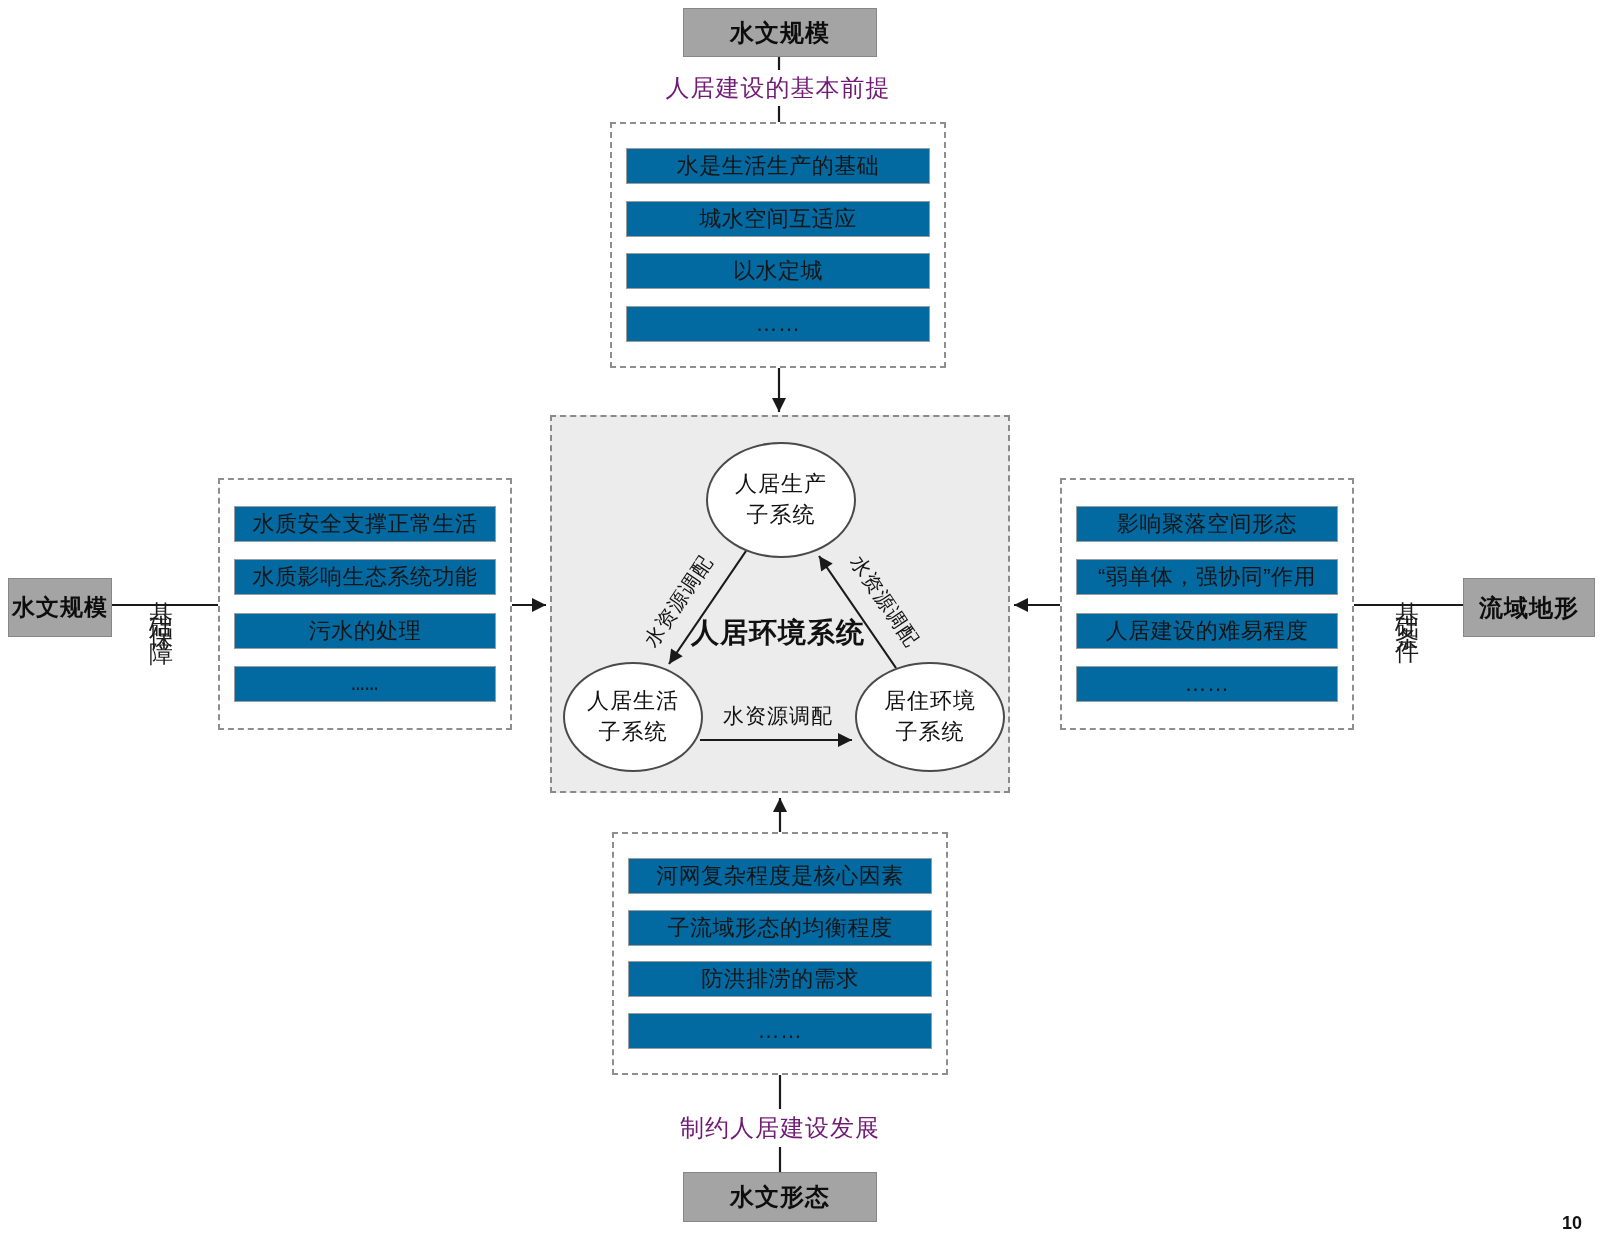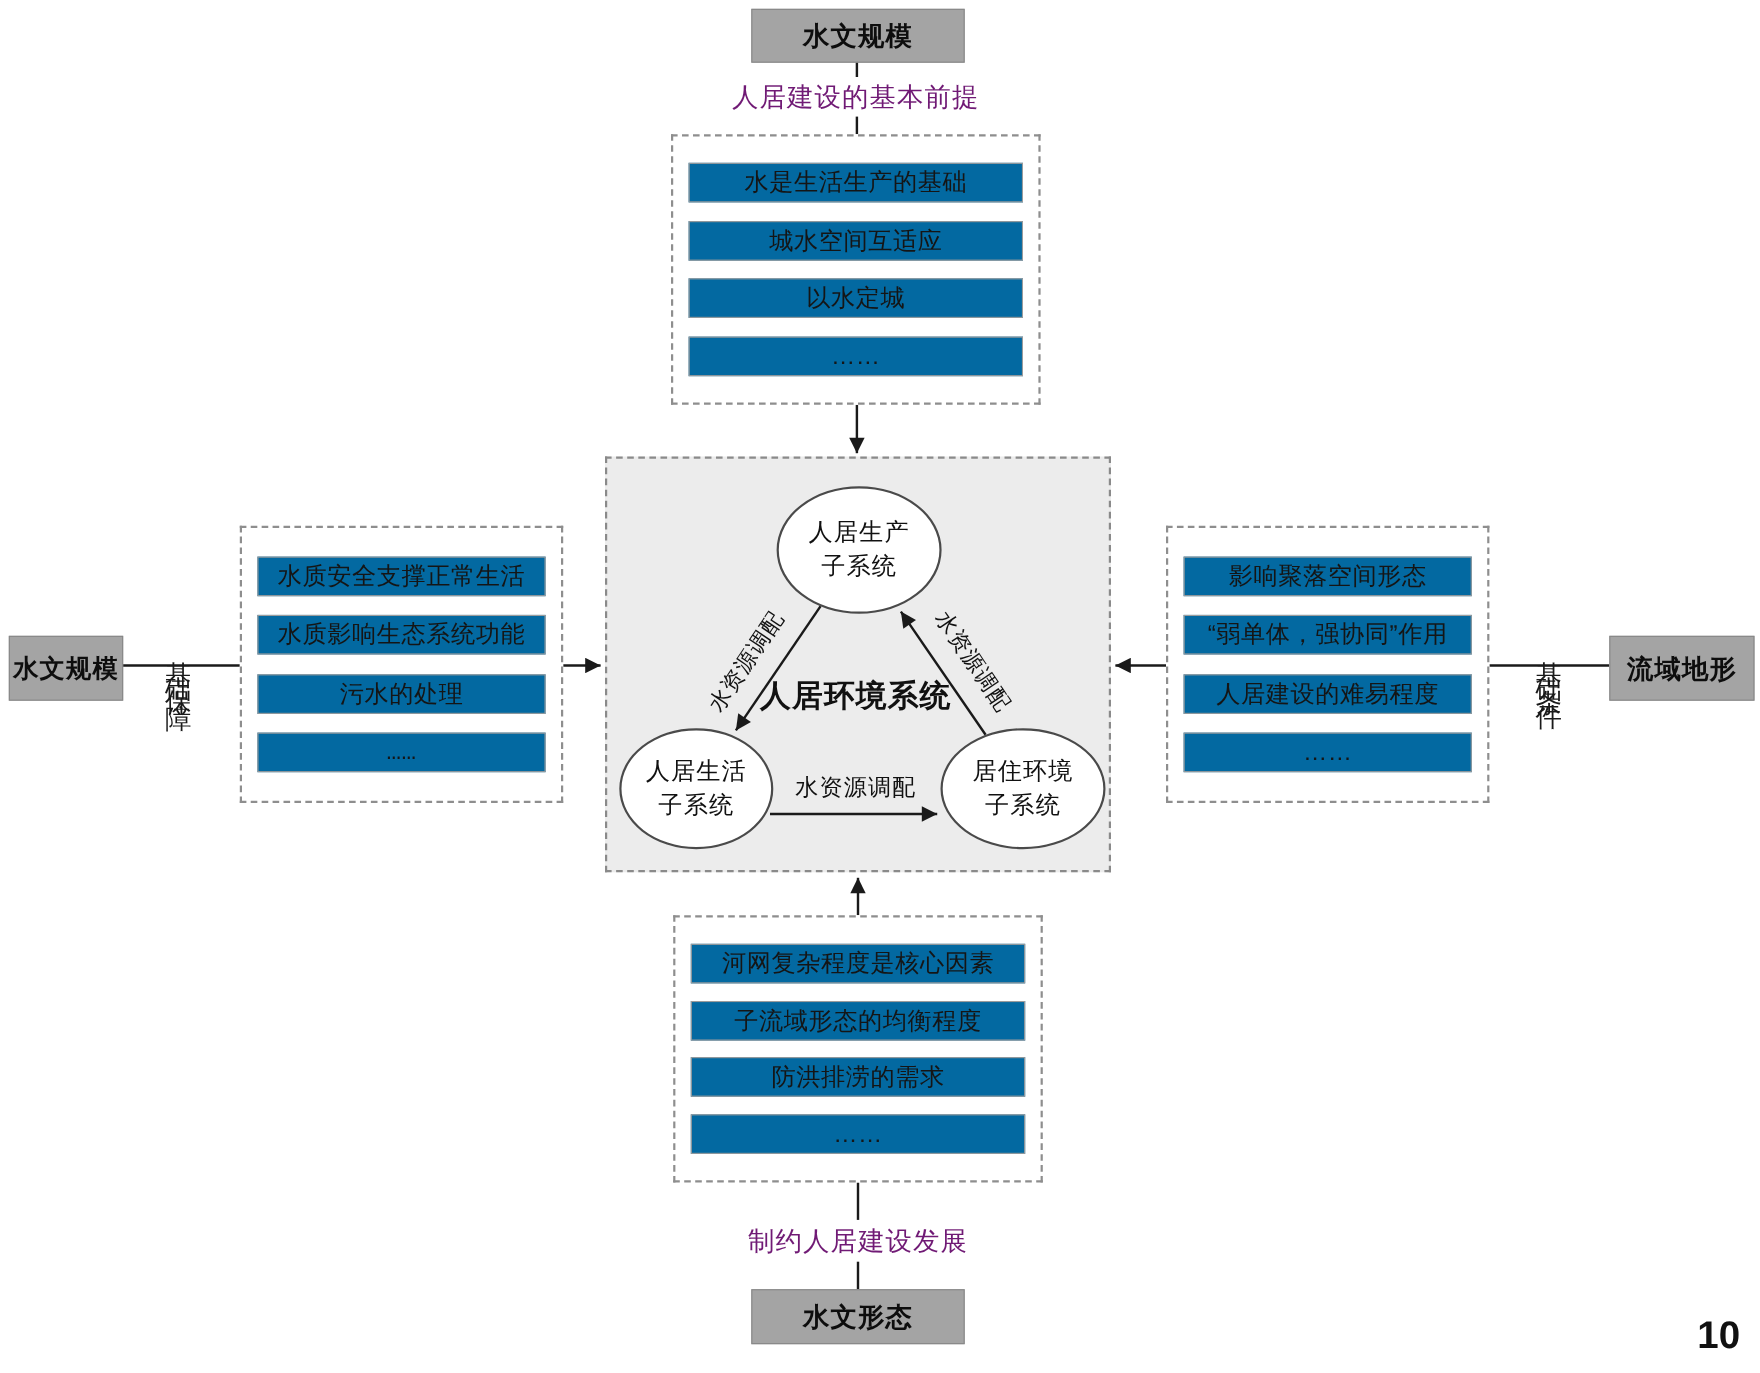--- a/index.html
+++ b/index.html
@@ -91,21 +91,21 @@
     display:flex;align-items:center;justify-content:center;
     font-size:20px;color:#111;letter-spacing:1px;
   }
   .edge-left{left:608px;top:589px;transform:rotate(-56deg);}
   .edge-right{left:815px;top:589px;transform:rotate(56deg);}
   .edge-bottom{left:708px;top:704px;width:140px;font-size:21px;}
 
   .page-number{
     position:absolute;z-index:3;
     right:18px;bottom:14px;
-    font-size:35px;font-weight:bold;color:#111;
+    font-size:18px;font-weight:bold;color:#111;
   }
 </style>
 </head>
 <body>
 
 <div class="canvas">
 
   <div class="center-box"></div>
 
   <svg class="connectors" width="1600" height="1248" viewBox="0 0 1600 1248">

